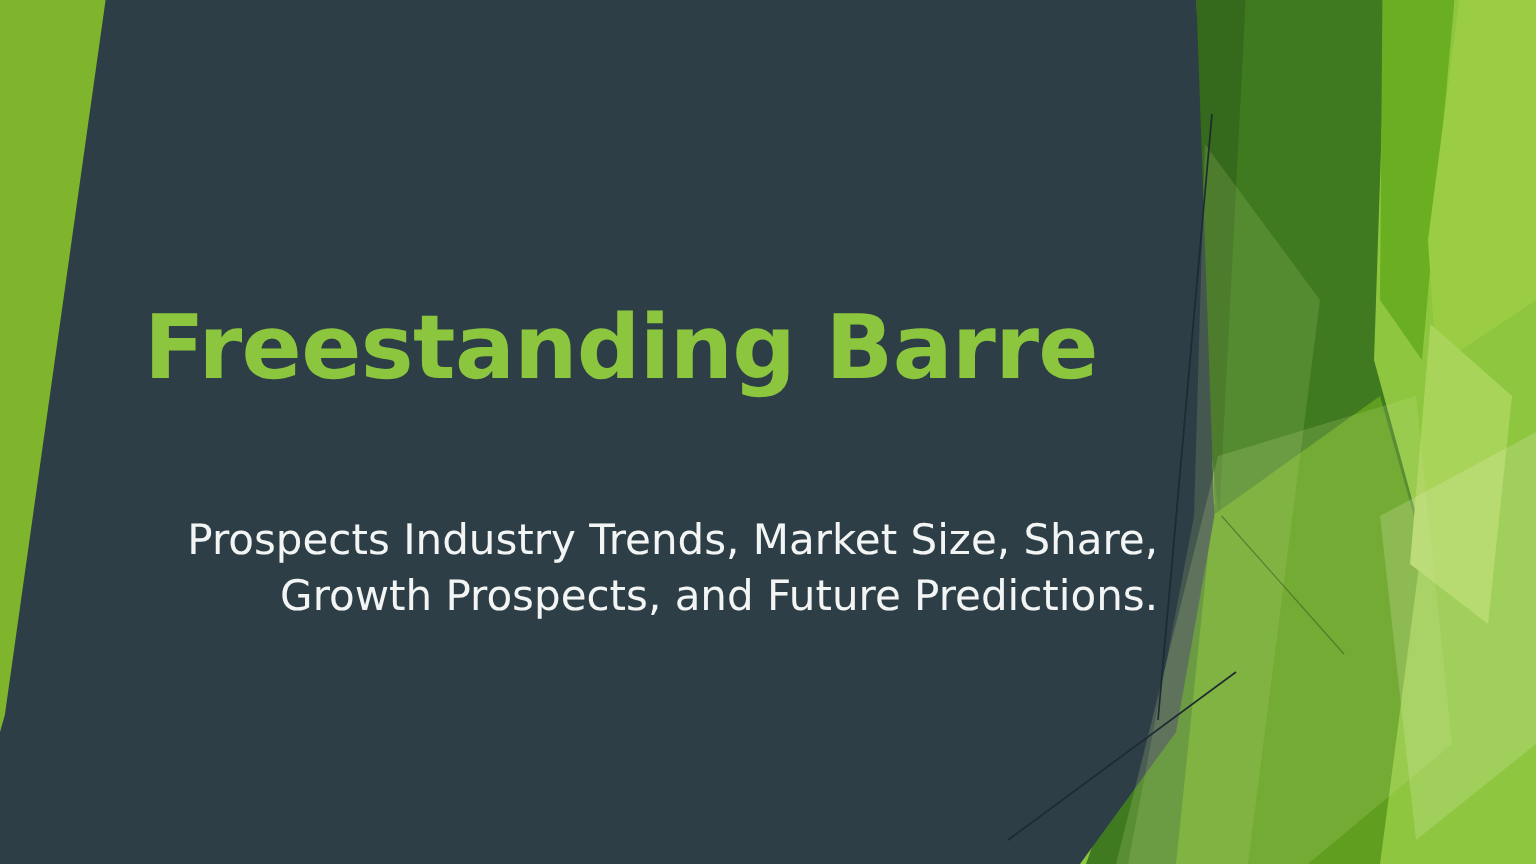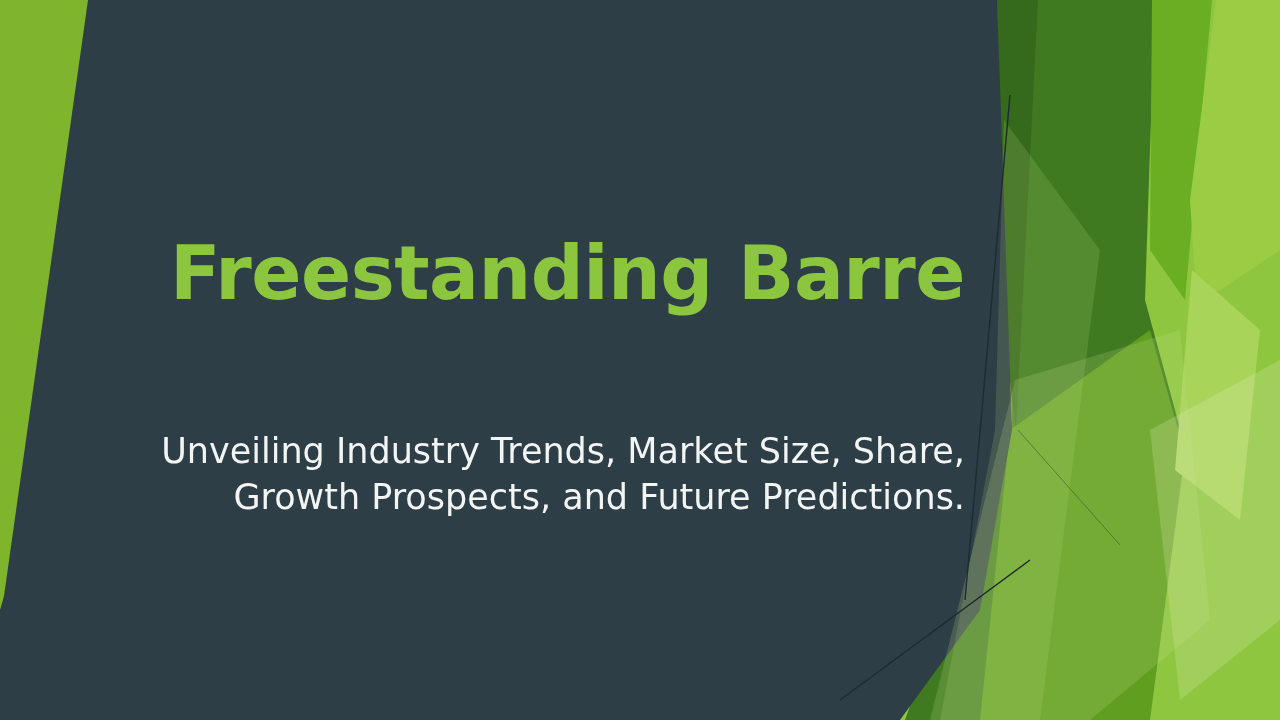--- a/index.html
+++ b/index.html
@@ -25,23 +25,22 @@
   #text-layer {
     position: absolute;
     left: 0;
     top: 0;
     width: 1280px;
     height: 720px;
   }
   #title-block {
     position: absolute;
     left: 120px;
-    top: 229px;
+    top: 246px;
     width: 845px;
-    text-align: right;
   }
   .title-line {
     display: block;
     color: #8CC63F;
     font-size: 74px;
     font-weight: bold;
     line-height: 88px;
     letter-spacing: -0.5px;
     white-space: nowrap;
   }
@@ -104,19 +103,19 @@
 
   </svg>
 
   <div id="text-layer">
 
     <div id="title-block">
       <span class="title-line">Freestanding Barre</span>
     </div>
 
     <div id="subtitle-block">
-      <span class="subtitle-line">Unveiling Industry Trends, Market Size, Share,</span>
+      <span class="subtitle-line">Prospects Industry Trends, Market Size, Share,</span>
       <span class="subtitle-line">Growth Prospects, and Future Predictions.</span>
     </div>
 
   </div>
 
 </div>
 
 </body></html>

